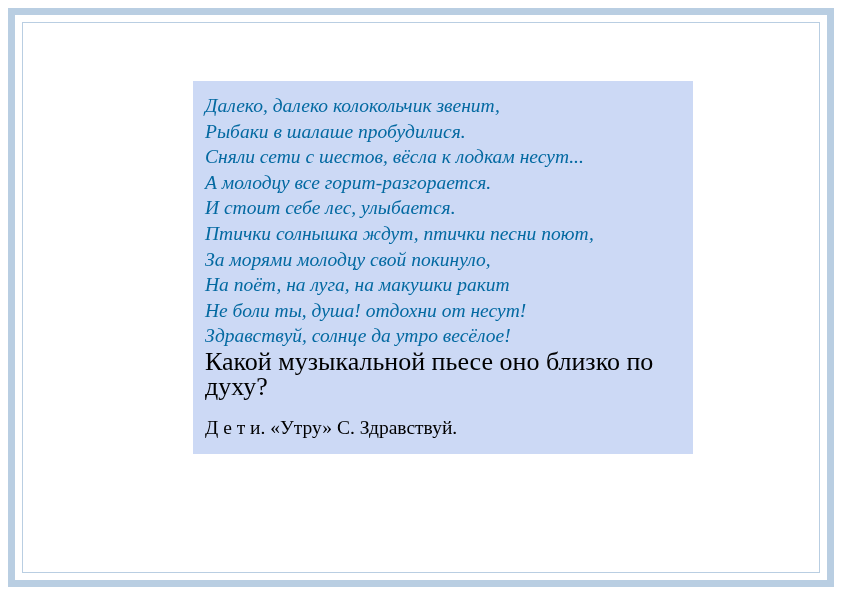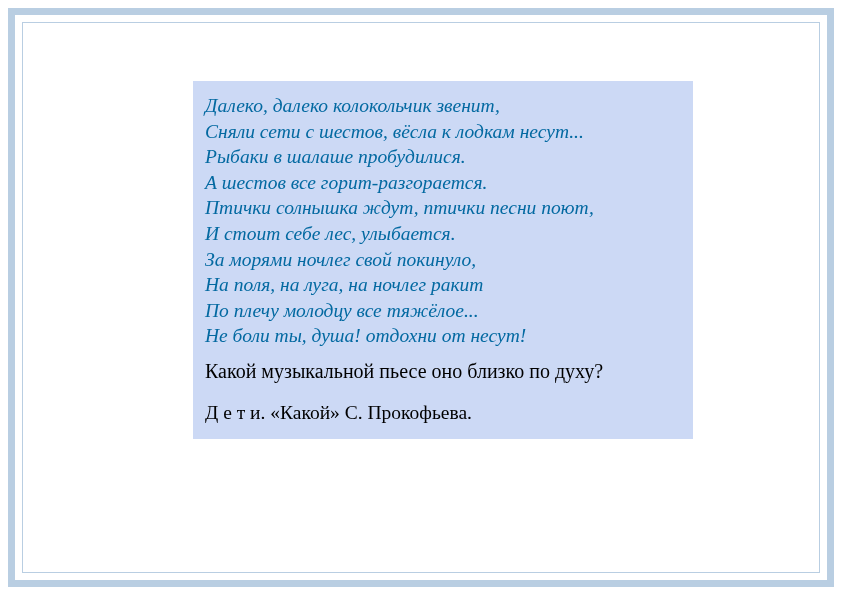--- a/index.html
+++ b/index.html
@@ -53,24 +53,24 @@
     padding: 0 14px 0 12px;
   }
   .poem-line {
     font-style: italic;
     font-size: 19.5px;
     line-height: 25.6px;
     color: #0369a1;
     white-space: pre;
   }
   .question {
-    font-size: 20px;
+    font-size: 26px;
     line-height: 25px;
     color: #000000;
-    margin-top: 10px;
+    margin-top: 0;
     padding: 0 14px 0 12px;
   }
   .answer {
     font-size: 19.5px;
     line-height: 25px;
     color: #000000;
     margin-top: 16px;
     padding: 0 14px 0 12px;
   }
 </style>
@@ -78,28 +78,28 @@
 <body>
 
 <div class="slide">
 
   <div class="frame-outer"></div>
   <div class="frame-inner"></div>
 
   <div class="content-block">
     <div class="poem">
       <div class="poem-line">Далеко, далеко колокольчик звенит,</div>
+      <div class="poem-line">Рыбаки в шалаше пробудилися.</div>
       <div class="poem-line">Сняли сети с шестов, вёсла к лодкам несут...</div>
-      <div class="poem-line">Рыбаки в шалаше пробудилися.</div>
-      <div class="poem-line">А шестов все горит-разгорается.</div>
+      <div class="poem-line">А молодцу все горит-разгорается.</div>
+      <div class="poem-line">И стоит себе лес, улыбается.</div>
       <div class="poem-line">Птички солнышка ждут, птички песни поют,</div>
-      <div class="poem-line">И стоит себе лес, улыбается.</div>
-      <div class="poem-line">За морями ночлег свой покинуло,</div>
-      <div class="poem-line">На поля, на луга, на ночлег ракит</div>
-      <div class="poem-line">По плечу молодцу все тяжёлое...</div>
+      <div class="poem-line">За морями молодцу свой покинуло,</div>
+      <div class="poem-line">На поёт, на луга, на макушки ракит</div>
       <div class="poem-line">Не боли ты, душа! отдохни от несут!</div>
+      <div class="poem-line">Здравствуй, солнце да утро весёлое!</div>
     </div>
 
     <div class="question">Какой музыкальной пьесе оно близко по духу?</div>
-    <div class="answer">Д е т и. «Какой» С. Прокофьева.</div>
+    <div class="answer">Д е т и. «Утру» С. Здравствуй.</div>
   </div>
 
 </div>
 
 </body></html>

